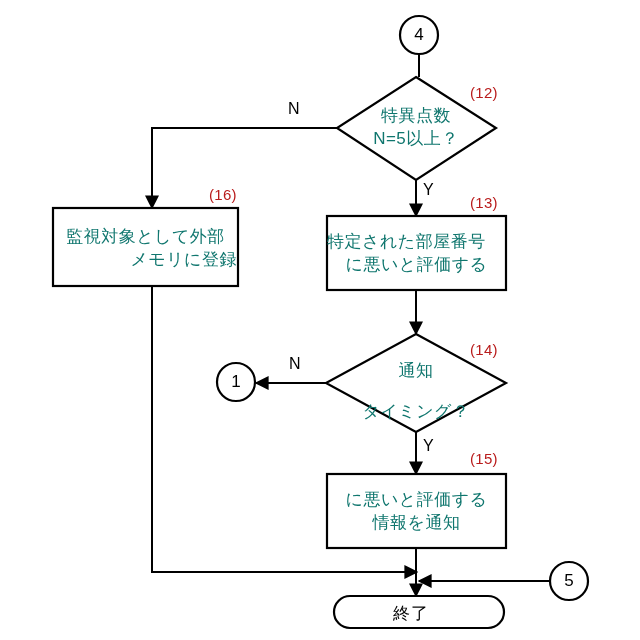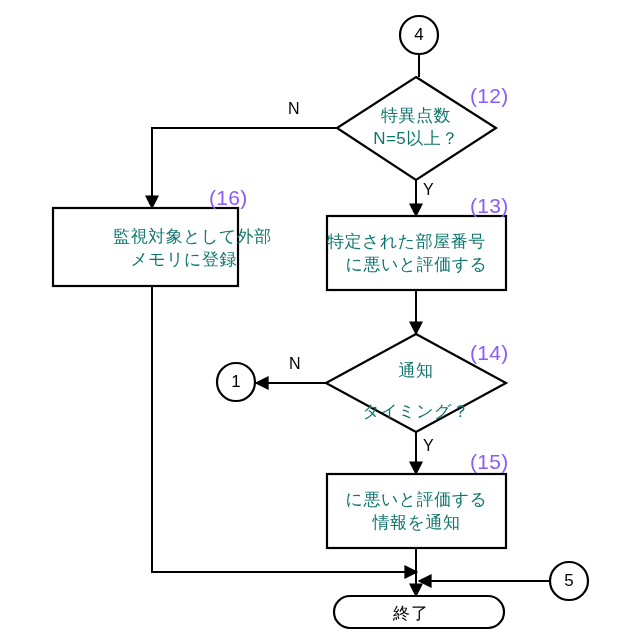--- a/index.html
+++ b/index.html
@@ -42,23 +42,23 @@
     text-align: center;
     line-height: 1.32;
     font-size: 17px;
     letter-spacing: 0.5px;
     white-space: pre;
     color: #0f766e;
     pointer-events: none;
   }
   .ref-label {
     position: absolute;
-    font-size: 21px;
+    font-size: 15px;
     letter-spacing: 0.3px;
-    color: #8b5cf6;
+    color: #b91c1c;
   }
   .branch-label {
     position: absolute;
     font-size: 16px;
     color: #000000;
   }
   .conn-circle-text {
     position: absolute;
     text-align: center;
     font-size: 17px;
@@ -121,21 +121,21 @@
 
   <div class="conn-circle-text" style="left:399px; top:25px; width:40px;">4</div>
 
   <div class="ref-label" style="left:470px; top:84px;">(12)</div>
   <div class="node-text" style="left:336px; top:105px; width:160px;">特異点数</div>
   <div class="node-text" style="left:336px; top:128px; width:160px;">N=5以上？</div>
   <div class="branch-label" style="left:288px; top:100px;">N</div>
   <div class="branch-label" style="left:423px; top:181px;">Y</div>
 
   <div class="ref-label" style="left:209px; top:186px;">(16)</div>
-  <div class="node-text" style="left:53px; top:226px; width:185px;padding-left:47px;">監視対象として外部</div>
+  <div class="node-text" style="left:53px; top:226px; width:185px;">監視対象として外部</div>
   <div class="node-text" style="left:40px; top:249px; width:197px;text-align:right;">メモリに登録</div>
 
   <div class="ref-label" style="left:470px; top:194px;text-align:center;">(13)</div>
   <div class="node-text" style="left:327px; top:231px; width:153px;">特定された部屋番号</div>
   <div class="node-text" style="left:327px; top:254px; width:179px;">に悪いと評価する</div>
 
   <div class="ref-label" style="left:470px; top:341px;">(14)</div>
   <div class="node-text" style="left:336px; top:360px; width:160px;">通知</div>
   <div class="node-text" style="left:336px; top:401px; width:160px;">タイミング？</div>
   <div class="branch-label" style="left:289px; top:355px;">N</div>

